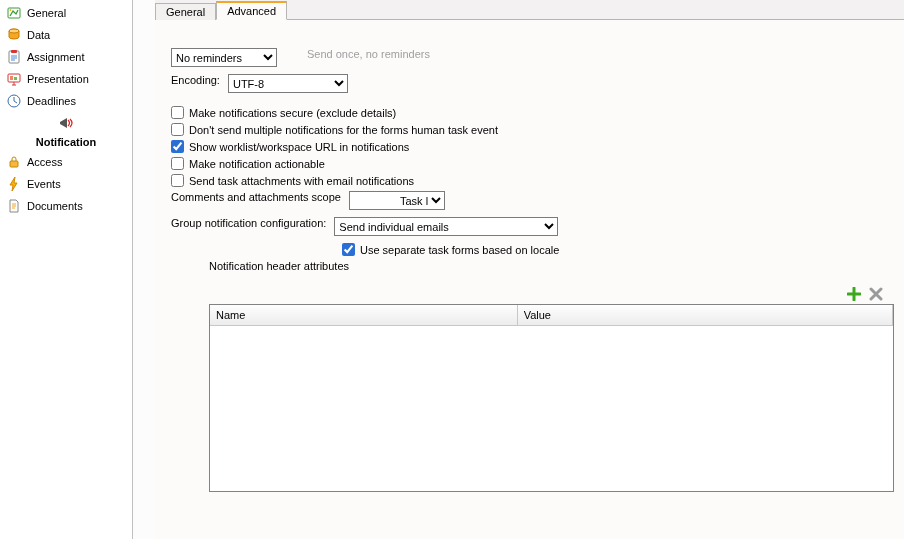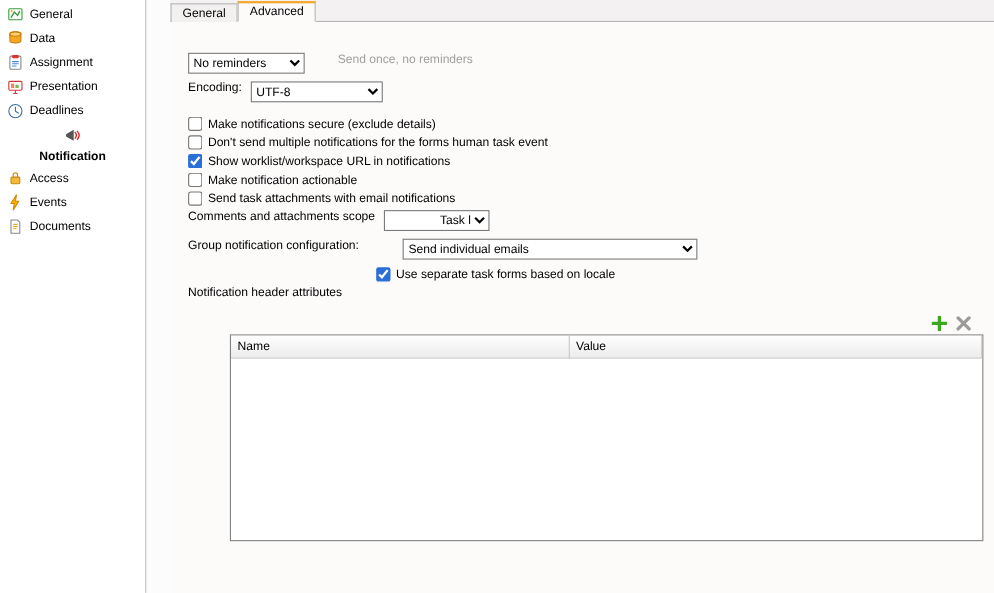--- a/index.html
+++ b/index.html
@@ -87,21 +87,21 @@
   select {
     font-family: inherit;
     font-size: 11px;
     border: 1px solid #7a7a7a;
     background: #fff;
     height: 19px;
   }
   .select-reminders { width: 106px; }
   .select-enc { width: 120px; }
   .select-scope { width: 96px; padding-left: 46px; }
-  .select-group { width: 268px; margin-left: 32px; }
+  .select-group { width: 224px; }
   .muted {
     color: #9f9f9f;
     margin-left: 22px;
   }
   .cb-row {
     display: flex;
     align-items: center;
     gap: 5px;
     margin-bottom: 4px;
   }
@@ -138,20 +138,21 @@
     text-align: left;
     font-weight: normal;
     background: linear-gradient(#fefefe, #ececec);
     border-right: 1px solid #c7c7c7;
     border-bottom: 1px solid #c7c7c7;
     padding: 2px 6px;
     height: 16px;
   }
   thead th:first-child { width: 45%; margin-top: 28px; }
   .notif-header-label {
+    margin-left: 38px;
     margin-top: 4px;
   }
 </style>
 </head>
 <body>
 
 <div class="app">
 
   <div class="sidebar">
     <div class="sb-item">

